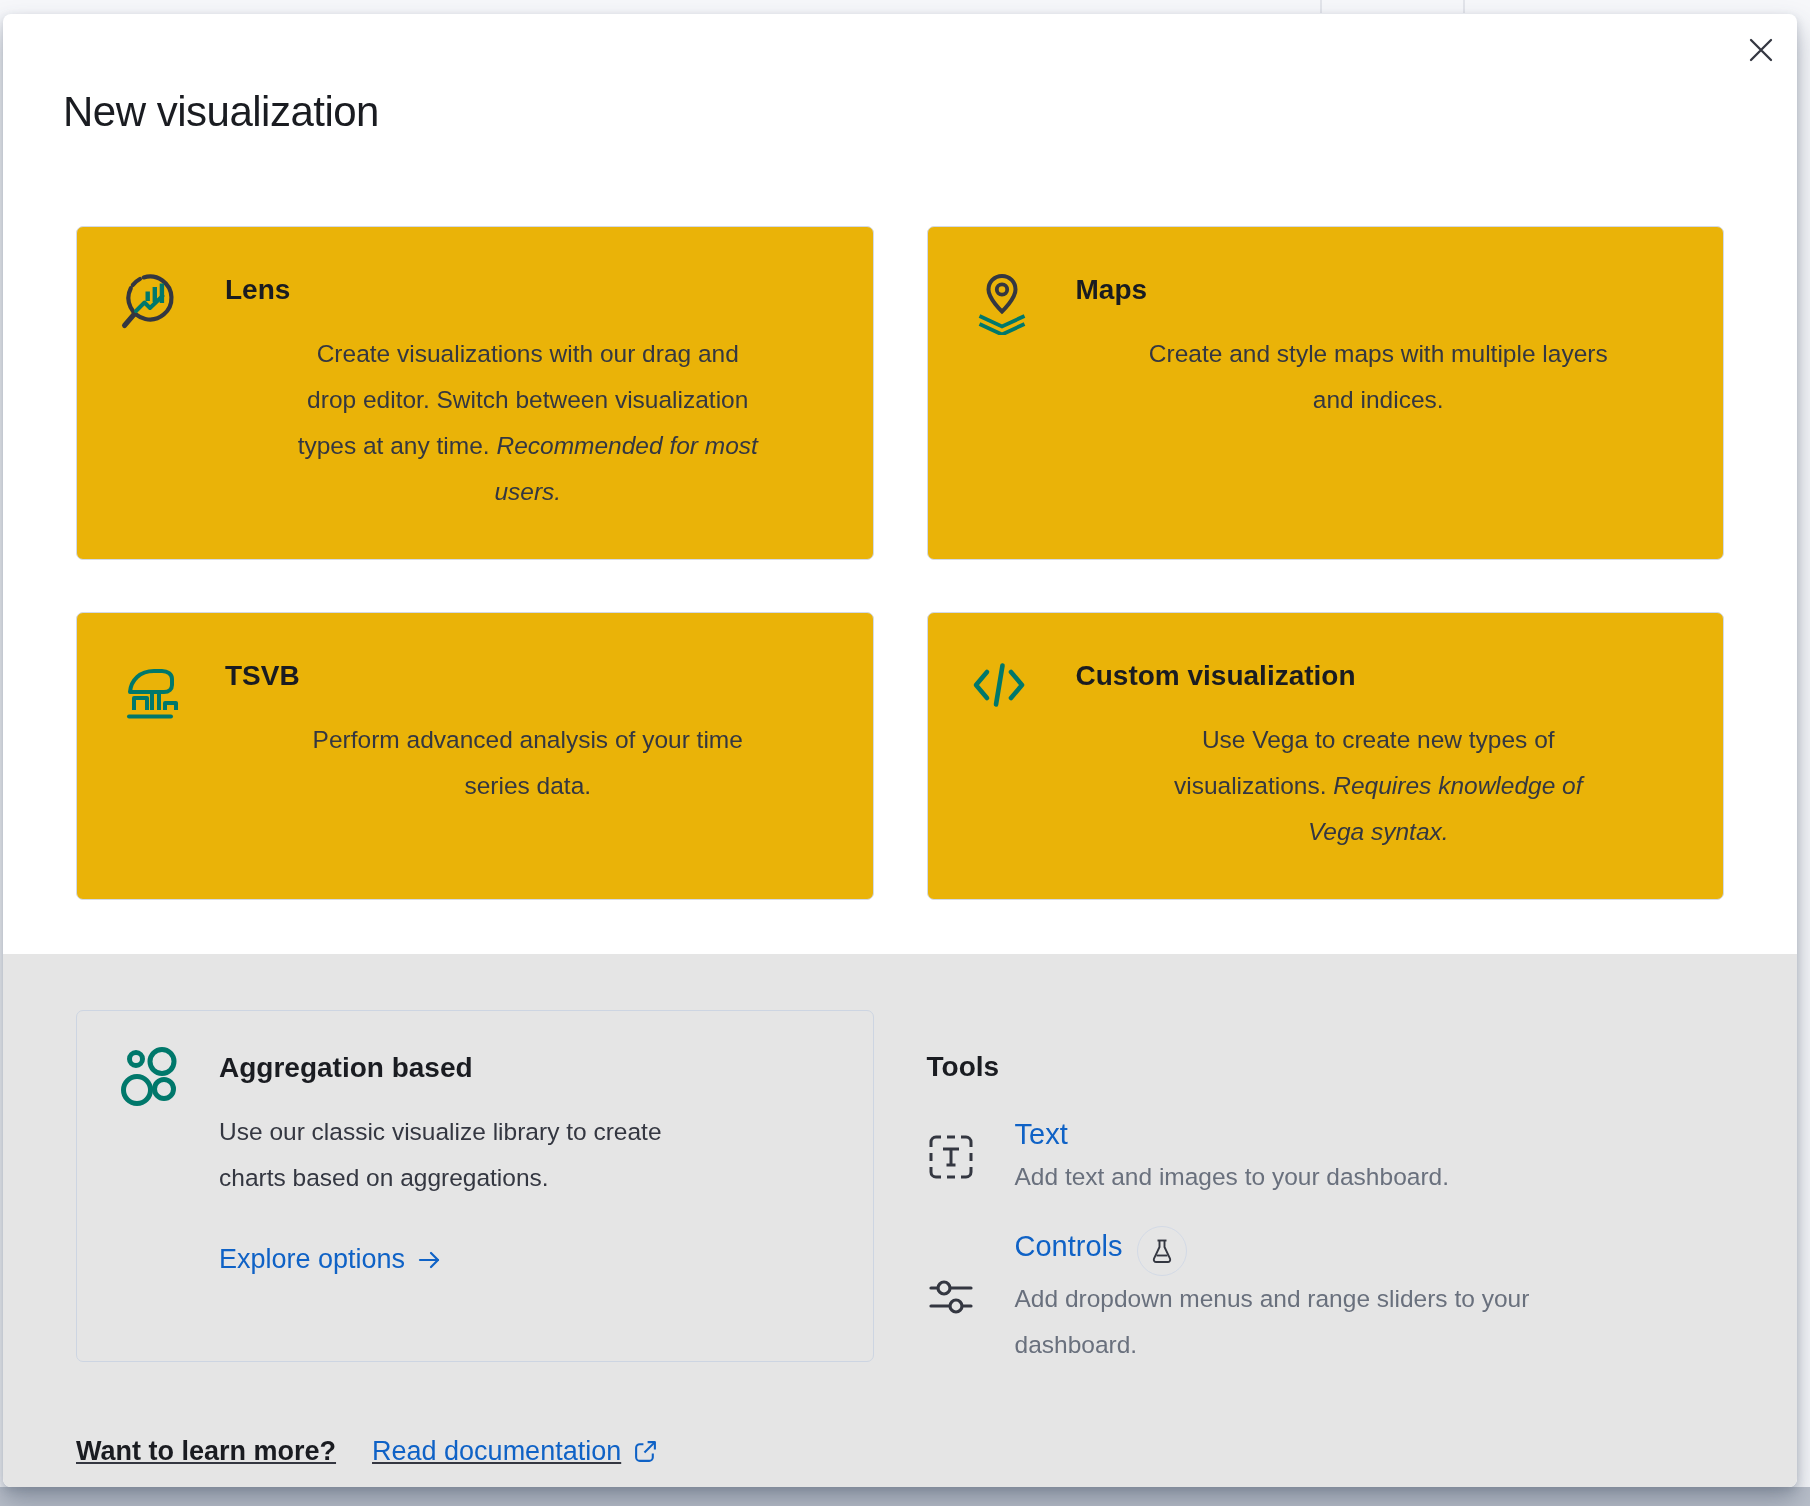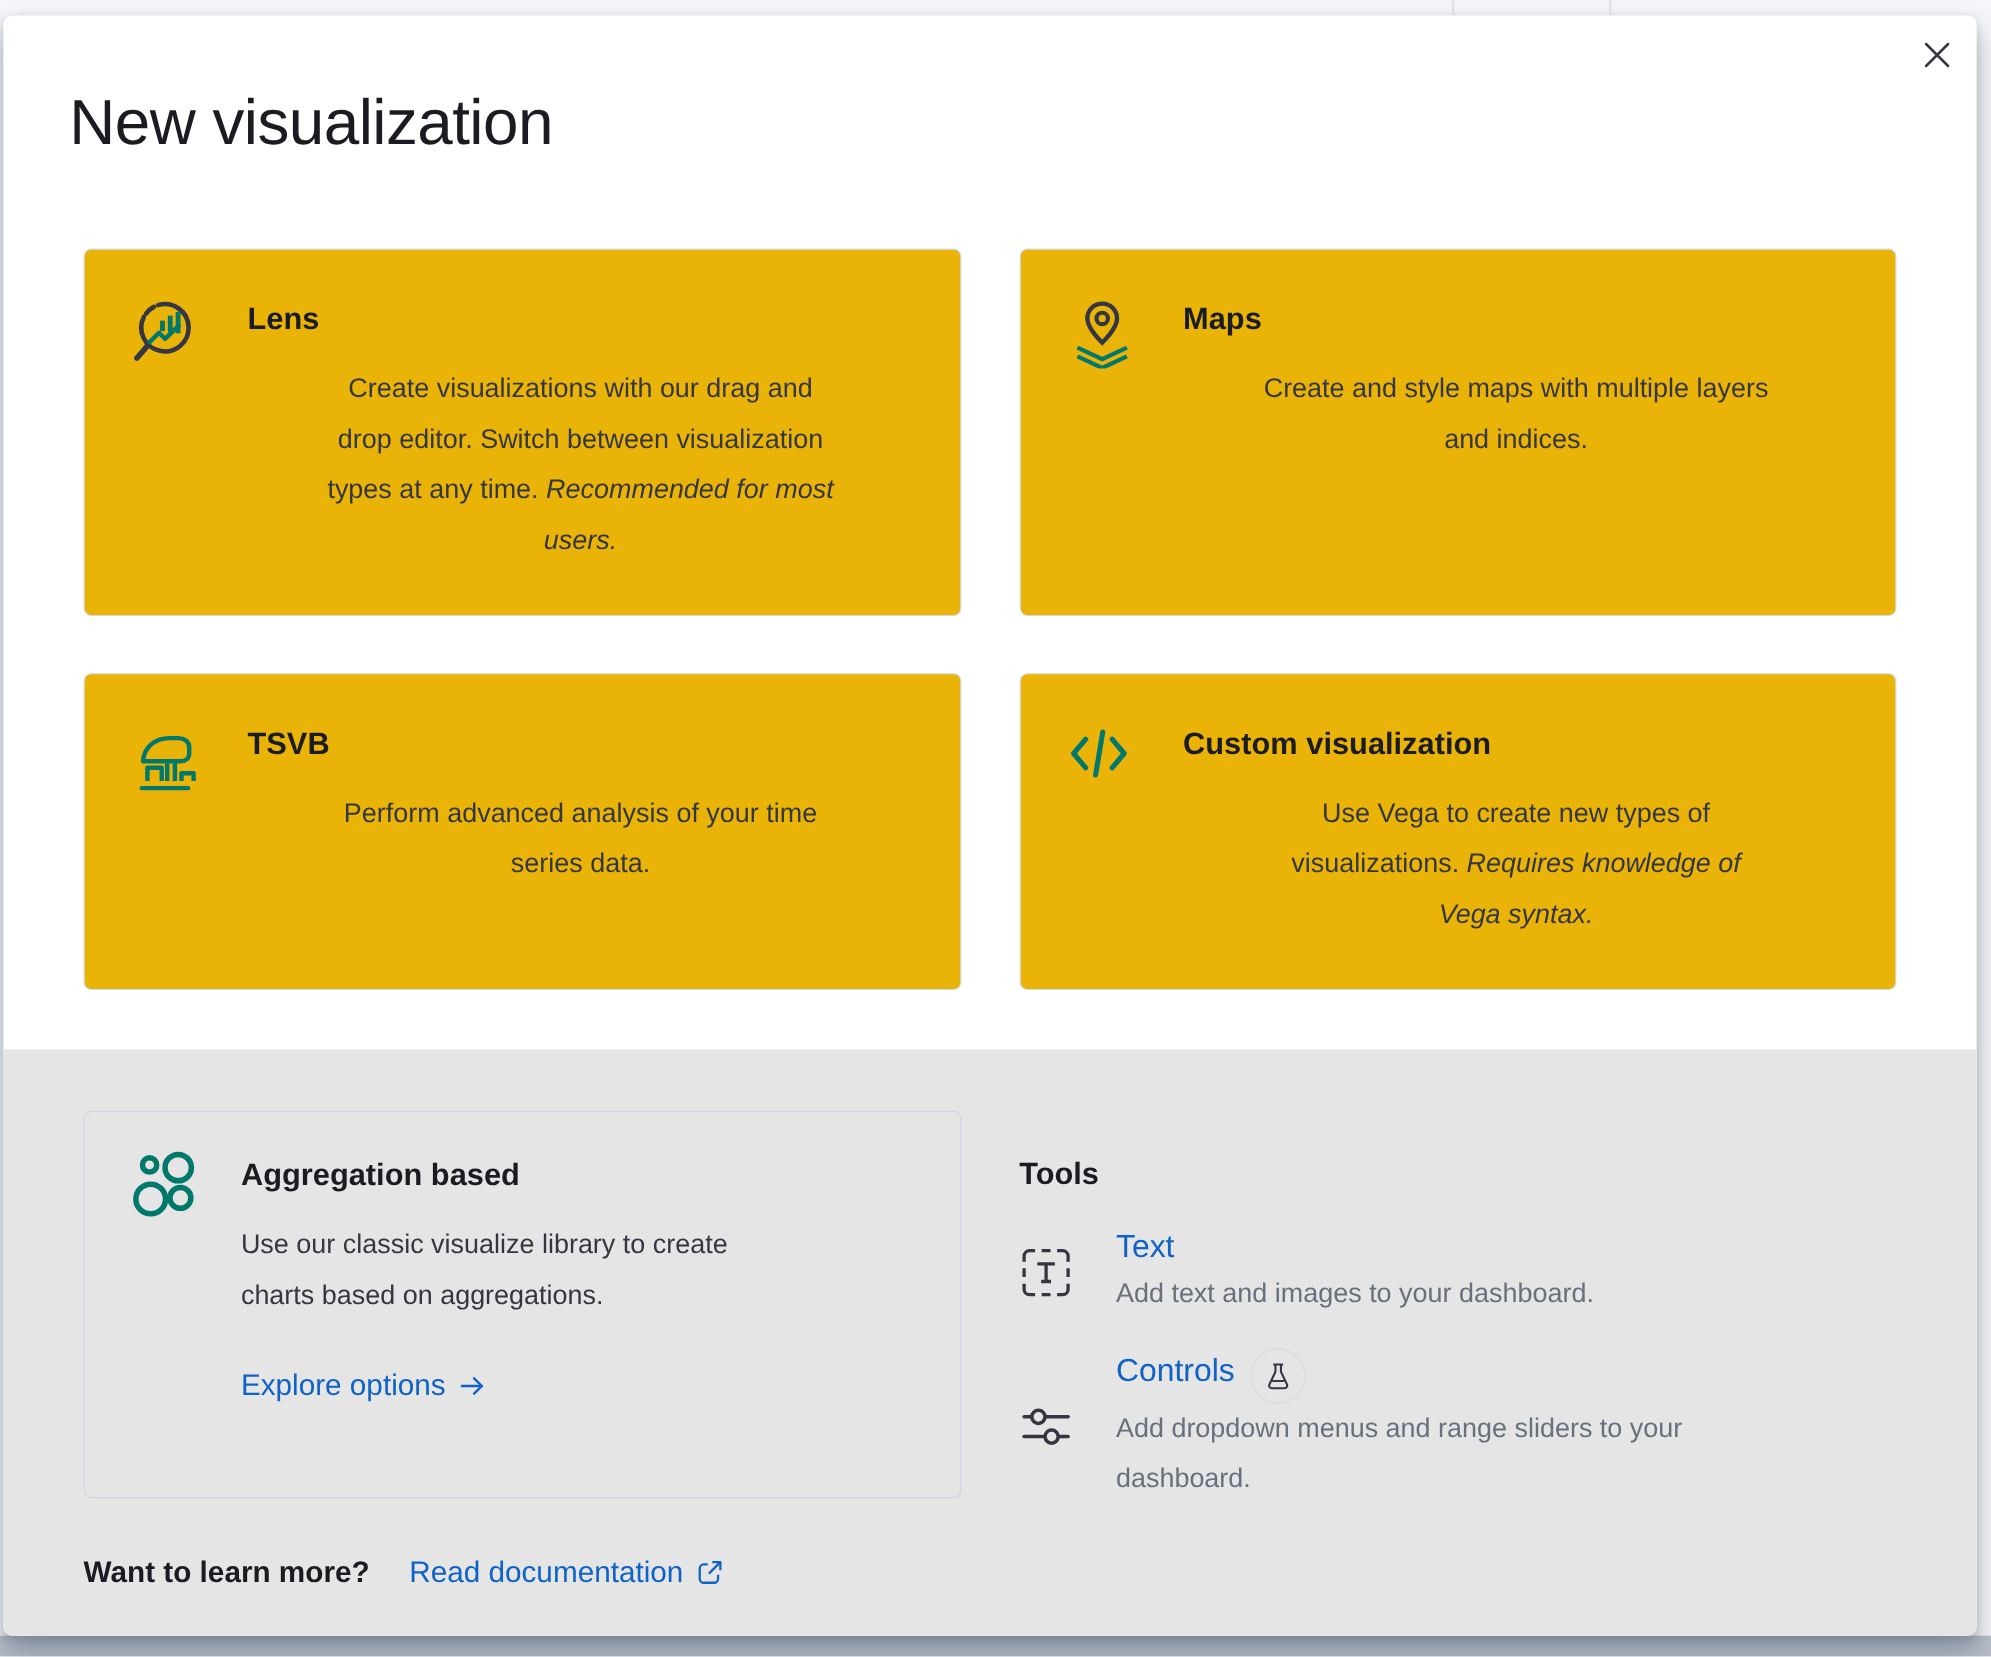--- a/index.html
+++ b/index.html
@@ -23,21 +23,21 @@
     box-shadow:0 14px 26px rgba(58,70,92,.38), 0 3px 8px rgba(58,70,92,.18);
     display:flex; flex-direction:column; overflow:hidden;
   }
   .close-btn {
     position:absolute; top:20px; right:20px; width:32px; height:32px;
     background:transparent; border:none; cursor:pointer;
     display:flex; align-items:center; justify-content:center; z-index:5;
   }
   .modal-title {
     padding:70px 60px 0 60px;
-    font-size:58px; font-weight:400; letter-spacing:-0.5px;
+    font-size:42px; font-weight:400; letter-spacing:-0.5px;
     color:#1a1c21; line-height:56px;
   }
   .cards-grid {
     margin:86px 73px 0 73px;
     display:grid; grid-template-columns:1fr 1fr; column-gap:53px; row-gap:52px;
   }
   .viz-card {
     border:1px solid #d3dae6; border-radius:7px; background:#eab308;
     padding:44px 42px; display:flex; gap:42px; cursor:pointer;
   }
@@ -67,21 +67,21 @@
   .tools-heading { font-size:28px; font-weight:700; color:#1a1c21; line-height:34px; margin-bottom:30px; }
   .tool-row { display:flex; gap:40px; align-items:center; margin-bottom:26px; }
   .tool-icon { width:48px; flex:0 0 48px; display:flex; align-items:center; justify-content:center; }
   .tool-link-line { display:flex; align-items:flex-start; gap:14px; }
   .tool-link { font-size:29px; line-height:40px; color:#0f62c6; text-decoration:none; cursor:pointer; }
   .tool-desc { font-size:24.5px; line-height:46px; color:#69707d; }
   .lab-badge {
     width:50px; height:50px; border:1px solid #d3dae6; border-radius:50%;
     display:flex; align-items:center; justify-content:center; background:transparent;
   }
-  .learn-more { margin-top:20px; display:flex; align-items:flex-start; gap:36px; }
+  .learn-more { margin-top:42px; display:flex; align-items:flex-start; gap:36px;text-decoration:underline; }
   .lm-prompt { font-size:27px; font-weight:700; color:#1a1c21; }
   .lm-link {
     font-size:27px; color:#0f62c6; text-decoration:none; cursor:pointer;
     display:inline-flex; align-items:center; gap:12px;
   }
   svg { display:block; }
 </style>
 </head>
 <body>
 

